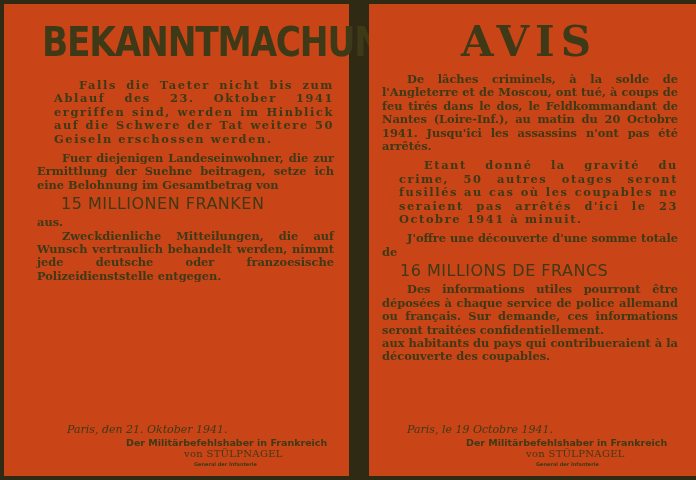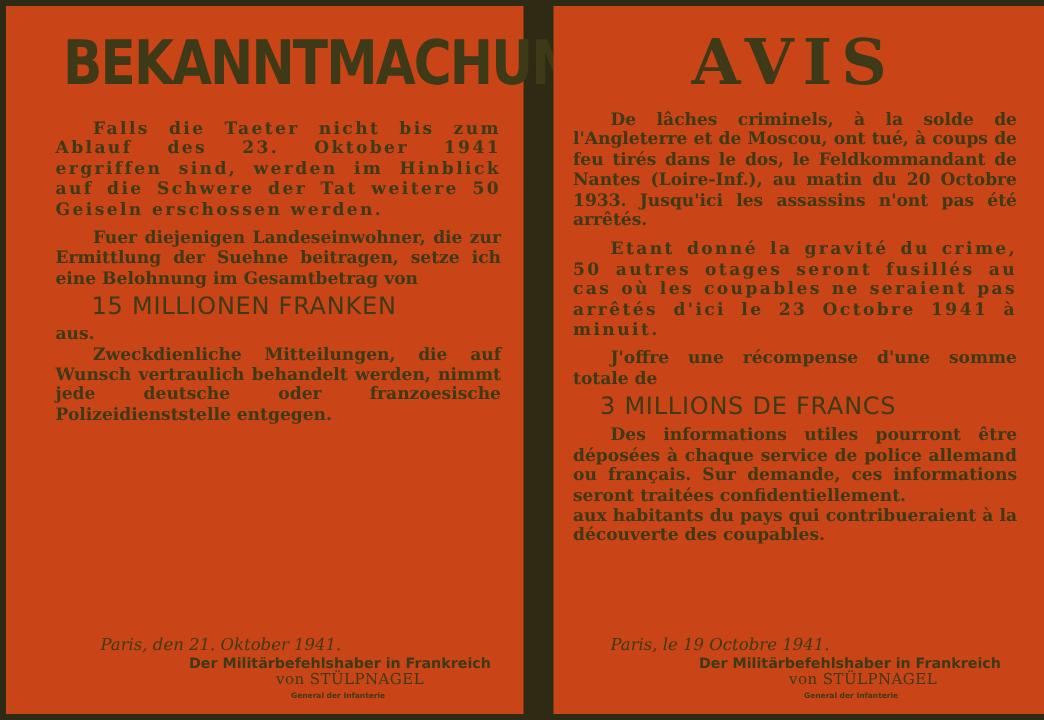--- a/index.html
+++ b/index.html
@@ -27,21 +27,21 @@
   }
 
   .body {
     position: absolute; font-weight: bold; font-size: 11.4px; line-height: 13.4px;
     text-align: justify; color: #3e3a17;
   }
   #poster-de .body { left: 33px; width: 297px; top: 69px; }
   #poster-fr .body { left: 13px; width: 296px; top: 69px; }
   .p { text-indent: 25px; margin-bottom: 0; }
   .p.gap { margin-top: 6px; }
-  .p.wide { letter-spacing: 1.6px; }
+  .p.wide { letter-spacing: 1.6px; margin-left: 17px; }
   .noindent { text-indent: 0; }
   .amount {
     font-family: "DejaVu Sans", sans-serif; font-weight: normal;
     font-size: 16px; line-height: 24px; letter-spacing: 0.5px;
     text-indent: 0; margin-left: 24px; white-space: nowrap;
   }
   #poster-fr .amount { margin-left: 18px; }
 
   .sig { position: absolute; color: #3e3a17; }
   .sig-date { font-family: "DejaVu Serif", serif; font-style: italic; font-size: 11px; text-align: center; }
@@ -65,24 +65,24 @@
     </div>
     <div class="sig sig-date" style="left:63px; top:419px;">Paris, den 21. Oktober 1941.</div>
     <div class="sig sig-title" style="left:122px; top:433px;">Der Militärbefehlshaber in Frankreich</div>
     <div class="sig sig-name" style="left:180px; top:444px;">von STÜLPNAGEL</div>
     <div class="sig sig-rank" style="left:190px; top:457px;">General der Infanterie</div>
   </div>
 
   <div class="poster" id="poster-fr">
     <div class="title-fr">AVIS</div>
     <div class="body">
-      <p class="p">De lâches criminels, à la solde de l'Angleterre et de Moscou, ont tué, à coups de feu tirés dans le dos, le Feldkommandant de Nantes (Loire-Inf.), au matin du 20 Octobre 1933. Jusqu'ici les assassins n'ont pas été arrêtés.</p>
+      <p class="p">De lâches criminels, à la solde de l'Angleterre et de Moscou, ont tué, à coups de feu tirés dans le dos, le Feldkommandant de Nantes (Loire-Inf.), au matin du 20 Octobre 1941. Jusqu'ici les assassins n'ont pas été arrêtés.</p>
       <p class="p gap wide">Etant donné la gravité du crime, 50 autres otages seront fusillés au cas où les coupables ne seraient pas arrêtés d'ici le 23 Octobre 1941 à minuit.</p>
-      <p class="p gap">J'offre une récompense d'une somme totale de</p>
-      <p class="amount">3 MILLIONS DE FRANCS</p>
+      <p class="p gap">J'offre une découverte d'une somme totale de</p>
+      <p class="amount">16 MILLIONS DE FRANCS</p>
       <p class="p">Des informations utiles pourront être déposées à chaque service de police allemand ou français. Sur demande, ces informations seront traitées confidentiellement.</p>
       <p class="p noindent">aux habitants du pays qui contribueraient à la découverte des coupables.</p>
     </div>
     <div class="sig sig-date" style="left:38px; top:419px;">Paris, le 19 Octobre 1941.</div>
     <div class="sig sig-title" style="left:97px; top:433px;">Der Militärbefehlshaber in Frankreich</div>
     <div class="sig sig-name" style="left:157px; top:444px;">von STÜLPNAGEL</div>
     <div class="sig sig-rank" style="left:167px; top:457px;">General der Infanterie</div>
   </div>
 
 </div>

